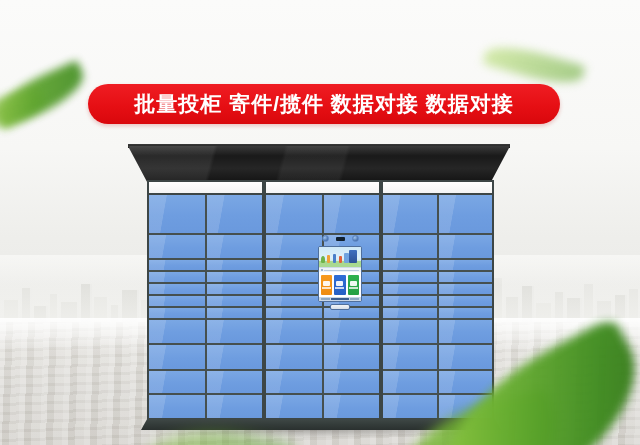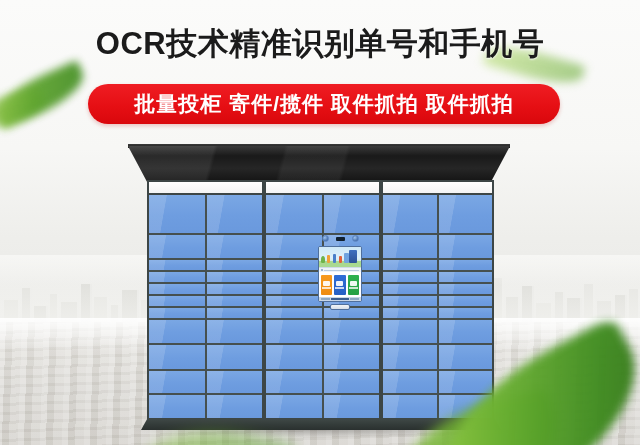--- a/index.html
+++ b/index.html
@@ -449,19 +449,18 @@
 
   </div>
 
   <div class="leaf leaf-tl"></div>
   <div class="leaf leaf-tl2"></div>
   <div class="leaf leaf-tr"></div>
   <div class="leaf leaf-bl"></div>
   <div class="leaf leaf-br2"></div>
   <div class="leaf leaf-br"></div>
 
-  <div class="title">OCR技术精准识别单号和手机号</div>
 
   <div class="pill">
-    <span class="pill-text">批量投柜 寄件/揽件 取件抓拍 取件抓拍</span>
+    <span class="pill-text">批量投柜 寄件/揽件 数据对接 数据对接</span>
   </div>
 
 </div>
 
 </body></html>

